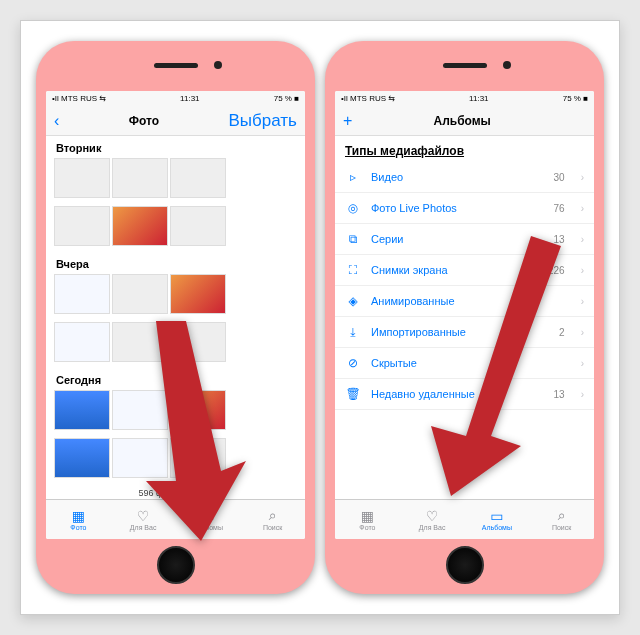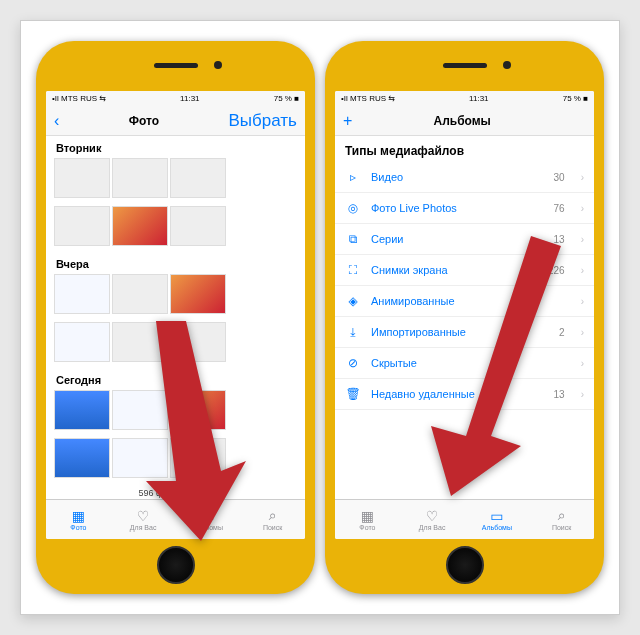--- a/index.html
+++ b/index.html
@@ -13,21 +13,21 @@
     width: 600px; height: 595px;
     background: #fff;
     border: 1px solid #ccc;
     box-shadow: 0 4px 12px rgba(0,0,0,.15);
     display: flex; gap: 10px;
     padding: 20px 15px;
     position: relative;
   }
   .phone {
     flex: 1;
-    background: #eab308;
+    background: #fca5a5;
     border-radius: 38px;
     padding: 50px 10px 55px 10px;
     position: relative;
     box-shadow: 0 2px 8px rgba(0,0,0,.4);
   }
   .phone::before {
     content: "";
     position: absolute;
     top: 22px; left: 50%; transform: translateX(-50%);
     width: 44px; height: 5px;
@@ -84,21 +84,21 @@
   }
   .thumb {
     width: 56px; height: 40px; background: #eee;
     border: .5px solid #ddd;
   }
   .thumb.red { background: linear-gradient(135deg,#e94,#c23); }
   .thumb.blue { background: linear-gradient(#48f,#26c); }
   .thumb.icons { background: #f5f8ff; }
   .count-line { text-align: center; font-size: 9px; color: #444; padding: 4px; }
   
-  .list-header { font-weight: 700; font-size: 12px; padding: 8px 10px 4px; }
+  .list-header { font-weight: 700; font-size: 12px; padding: 8px 10px 4px; text-decoration: underline; }
   .row {
     display: flex; align-items: center;
     padding: 7px 10px;
     border-bottom: .5px solid #eee;
     font-size: 11px;
   }
   .row .ricon {
     width: 16px; height: 16px;
     margin-right: 10px;
     color: #007aff;

